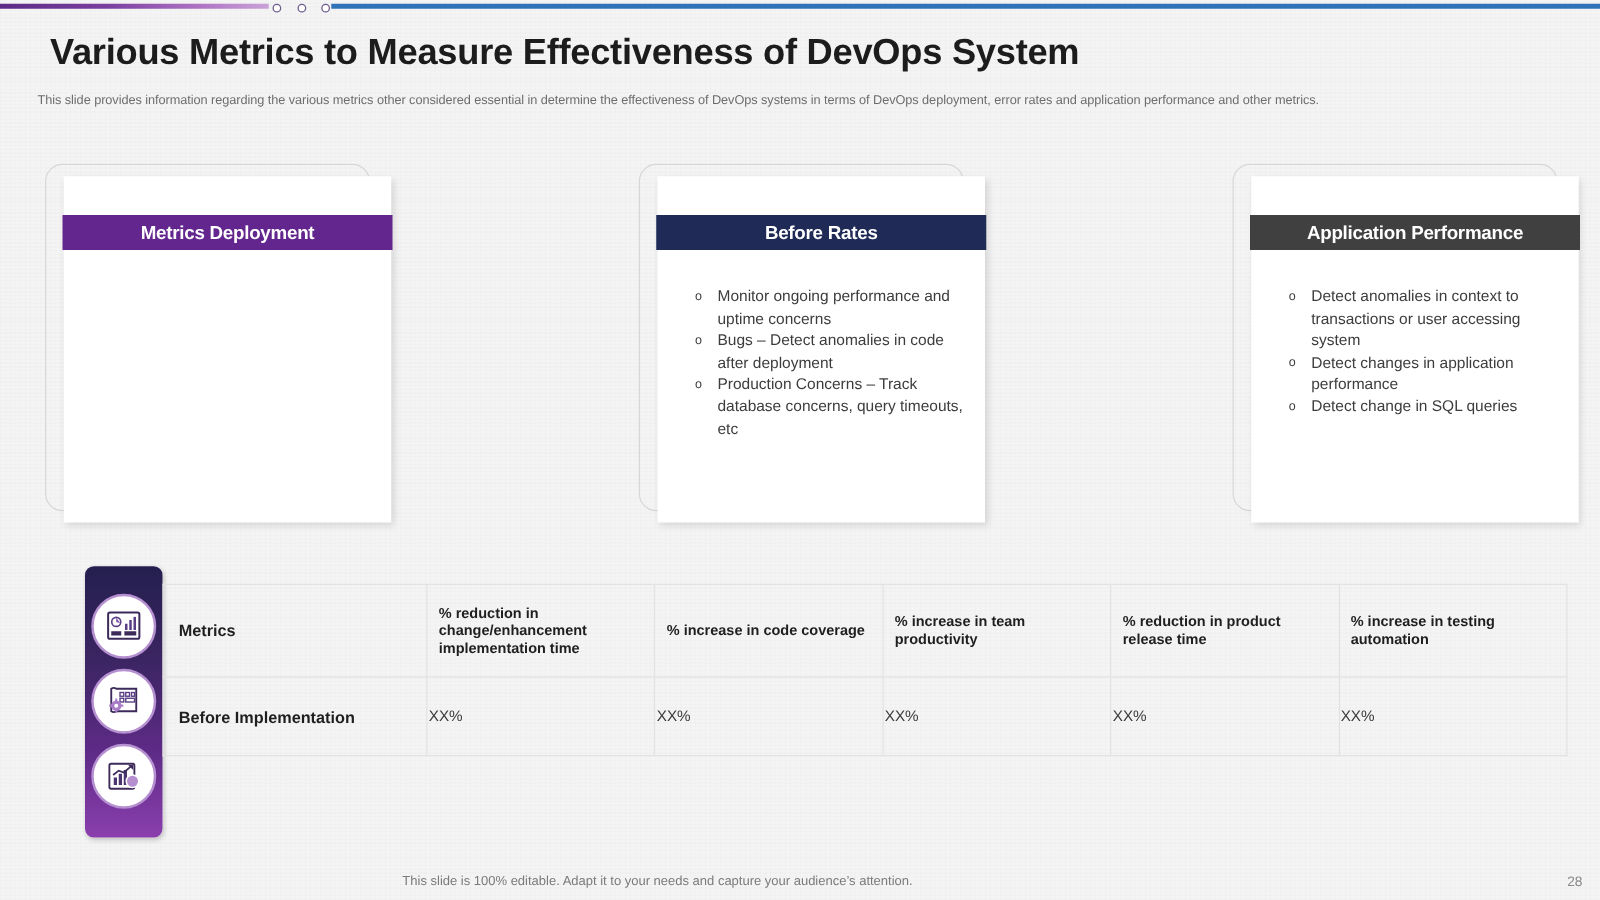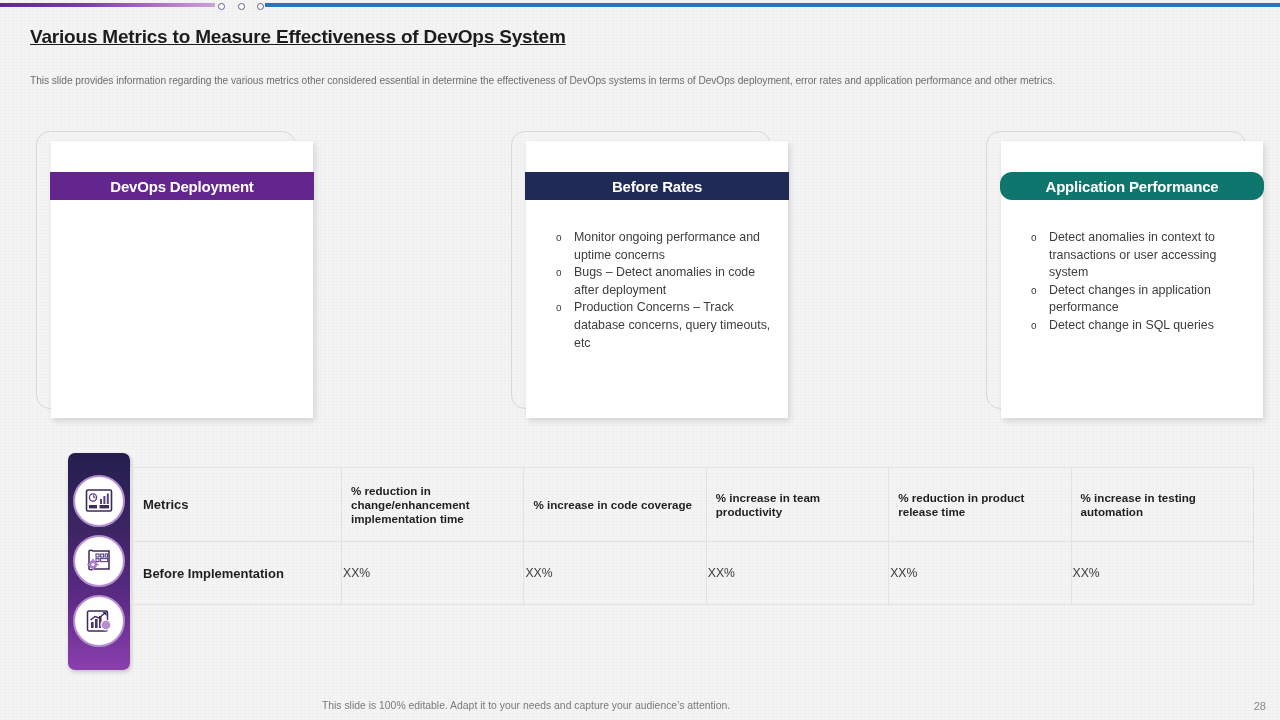--- a/index.html
+++ b/index.html
@@ -56,27 +56,26 @@
     width: 7px; height: 7px;
     border-radius: 50%;
     border: 1.3px solid #6b5a8a;
     background: #ffffff;
     box-sizing: border-box;
   }
 
   
   .page-title {
     position: absolute;
-    left: 30px; top: 26px;
-    font-size: 19px;
+    left: 40px; top: 26px;
+    font-size: 29px;
     font-weight: bold;
     color: #1c1c1c;
     letter-spacing: -0.2px;
     white-space: nowrap;
-    text-decoration: underline;
   }
   .page-subtitle {
     position: absolute;
     left: 30px; top: 75px;
     width: 1225px;
     font-size: 10.2px;
     color: #6d6d6d;
     white-space: nowrap;
     letter-spacing: -0.05px;
   }
@@ -246,21 +245,21 @@
     </div>
   </div>
 
   <div class="page-title">Various Metrics to Measure Effectiveness of DevOps System</div>
   <div class="page-subtitle">This slide provides information regarding the various metrics other considered essential in determine the effectiveness of DevOps systems in terms of DevOps deployment, error rates and application performance and other metrics.</div>
 
   <div class="card-wrap" style="left:36px;">
     <div class="card-backdrop"></div>
     <div class="card-white">
       <div class="card-head" style="background:#63268e;">
-        <span>DevOps Deployment</span>
+        <span>Metrics Deployment</span>
       </div>
     </div>
   </div>
 
   <div class="card-wrap" style="left:511px;">
     <div class="card-backdrop"></div>
     <div class="card-white">
       <div class="card-head" style="background:#1f2a56;">
         <span>Before Rates</span>
       </div>
@@ -268,21 +267,21 @@
         <li>Monitor ongoing performance and uptime concerns</li>
         <li>Bugs – Detect anomalies in code after deployment</li>
         <li>Production Concerns – Track database concerns, query timeouts, etc</li>
       </ul>
     </div>
   </div>
 
   <div class="card-wrap" style="left:986px;">
     <div class="card-backdrop"></div>
     <div class="card-white">
-      <div class="card-head" style="background:#0f766e;border-radius:12px;">
+      <div class="card-head" style="background:#404040;">
         <span>Application Performance</span>
       </div>
       <ul class="card-list">
         <li>Detect anomalies in context to transactions or user accessing system</li>
         <li>Detect changes in application performance</li>
         <li>Detect change in SQL queries</li>
       </ul>
     </div>
   </div>
 

